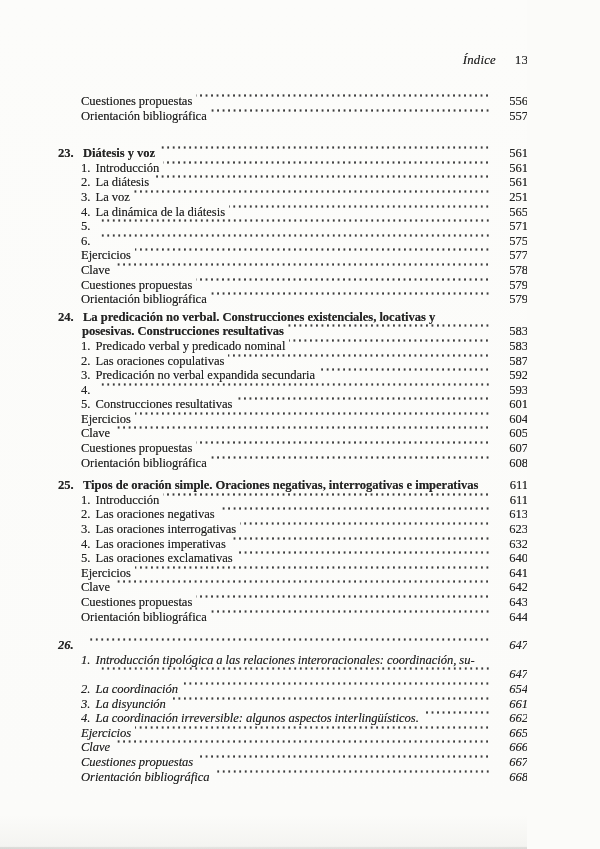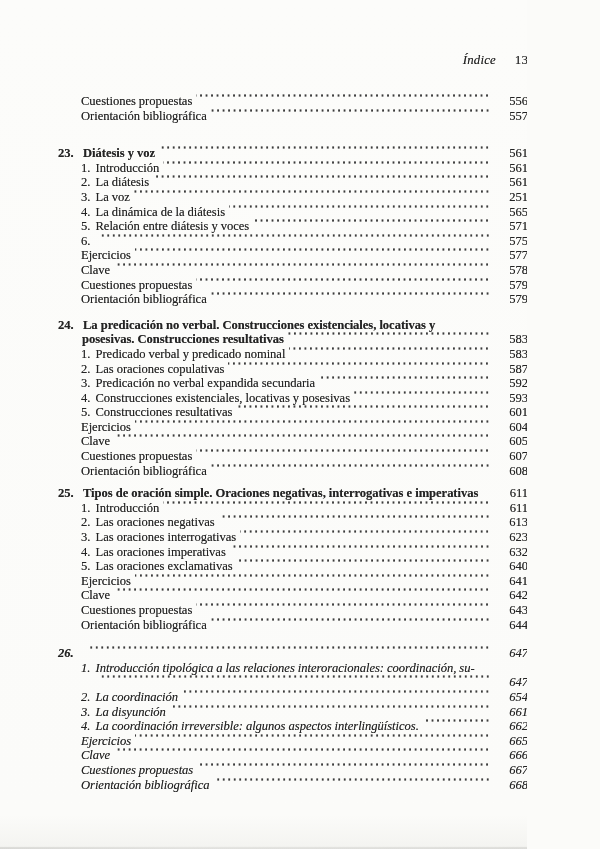--- a/index.html
+++ b/index.html
@@ -97,21 +97,20 @@
           <span class="pg">251</span>
         </div>
         <div class="row sub">
           <span class="snum">4.</span>
           <span class="lbl">La dinámica de la diátesis</span>
           <span class="leader"></span>
           <span class="pg">565</span>
         </div>
         <div class="row sub">
           <span class="snum">5.</span>
-          <span class="lbl">Relación entre diátesis y voces</span>
           <span class="leader"></span>
           <span class="pg">571</span>
         </div>
         <div class="row sub">
           <span class="snum">6.</span>
           <span class="leader"></span>
           <span class="pg">575</span>
         </div>
         <div class="row sub">
           <span class="lbl">Ejercicios</span>
@@ -127,21 +126,21 @@
           <span class="lbl">Cuestiones propuestas</span>
           <span class="leader"></span>
           <span class="pg">579</span>
         </div>
         <div class="row sub">
           <span class="lbl">Orientación bibliográfica</span>
           <span class="leader"></span>
           <span class="pg">579</span>
         </div>
       </section>
-      <section style="margin-top: 11px;">
+      <section style="margin-top: 3px;">
         <div class="row">
           <span class="cnum">24.</span>
           <span class="jt b">La predicación no verbal. Construcciones existenciales, locativas y</span>
         </div>
         <div class="row">
           <span class="cind"></span>
           <span class="lbl b">posesivas. Construcciones resultativas</span>
           <span class="leader"></span>
           <span class="pg">583</span>
         </div>
@@ -158,21 +157,20 @@
           <span class="pg">587</span>
         </div>
         <div class="row sub">
           <span class="snum">3.</span>
           <span class="lbl">Predicación no verbal expandida secundaria</span>
           <span class="leader"></span>
           <span class="pg">592</span>
         </div>
         <div class="row sub">
           <span class="snum">4.</span>
-          <span class="lbl">Construcciones existenciales, locativas y posesivas</span>
           <span class="leader"></span>
           <span class="pg">593</span>
         </div>
         <div class="row sub">
           <span class="snum">5.</span>
           <span class="lbl">Construcciones resultativas</span>
           <span class="leader"></span>
           <span class="pg">601</span>
         </div>
         <div class="row sub">

